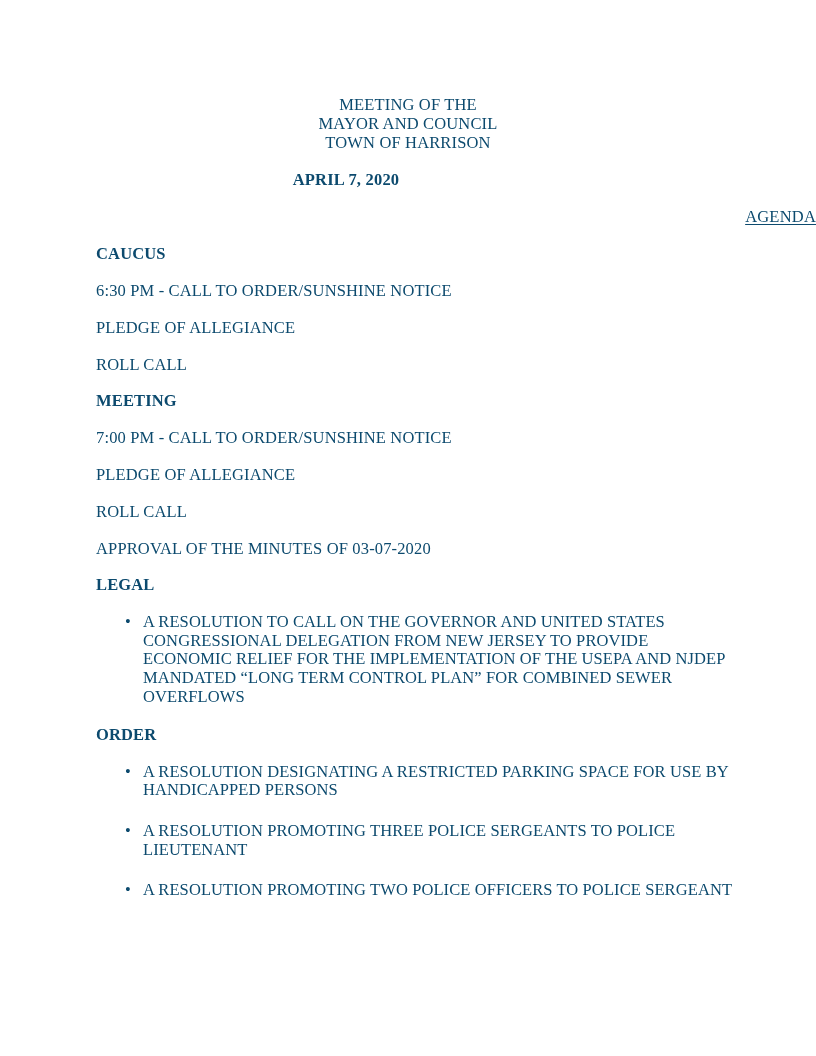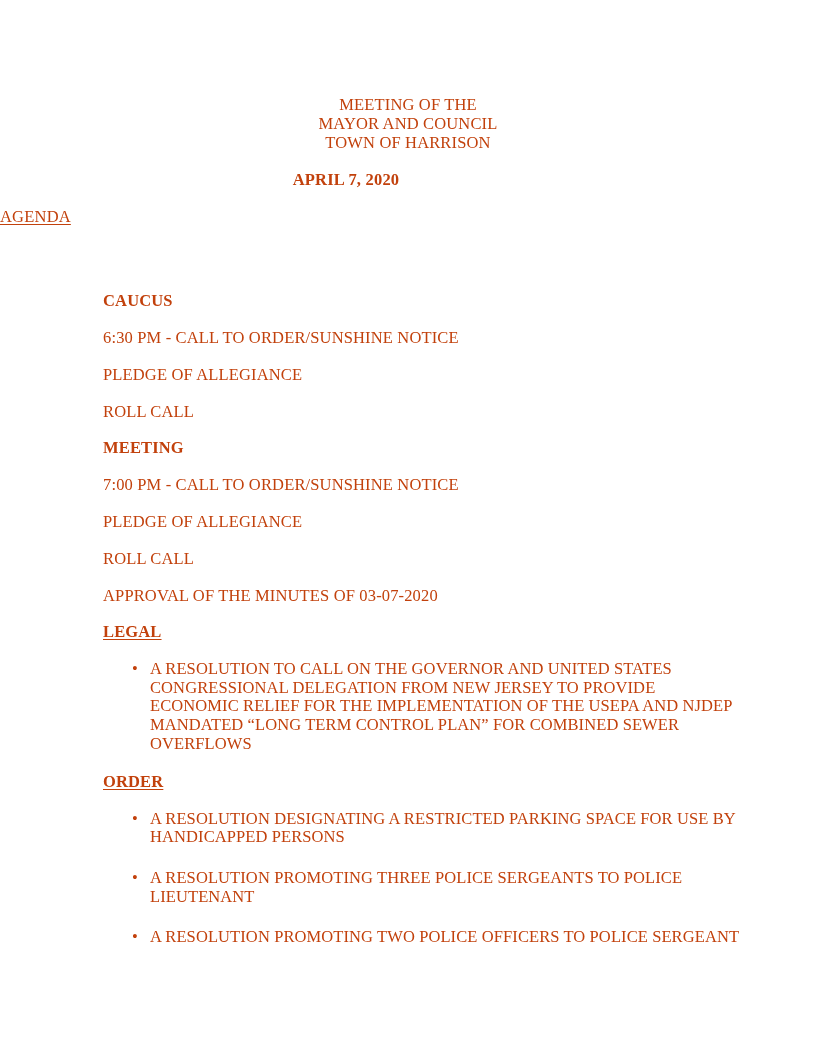--- a/index.html
+++ b/index.html
@@ -8,21 +8,21 @@
     background: #ffffff;
   }
   .page {
     position: relative;
     width: 816px;
     height: 1056px;
     background: #ffffff;
     margin: 0 auto;
     overflow: hidden;
     font-family: "Liberation Serif", "DejaVu Serif", serif;
-    color: #c2410c;
+    color: #0c4a6e;
     -webkit-font-smoothing: antialiased;
   }
 
   
   .title-block {
     position: absolute;
     left: 0;
     top: 95px;
     width: 816px;
     text-align: center;
@@ -42,54 +42,52 @@
     font-size: 16.5px;
     font-weight: bold;
     letter-spacing: 0.2px;
   }
 
   .agenda-line {
     position: absolute;
     left: 0;
     top: 207px;
     width: 816px;
-    text-align: left;
+    text-align: right;
     font-size: 16.5px;
     letter-spacing: 0.2px;
   }
   .agenda-line span {
     text-decoration: underline;
     text-underline-offset: 2px;
   }
 
   
   .body-area {
     position: absolute;
-    left: 103px;
+    left: 96px;
     top: 244px;
     width: 640px;
-    margin-top: 47px;
   }
 
   .line {
     font-size: 16.5px;
     line-height: 20px;
     letter-spacing: 0.15px;
     margin: 0 0 17px 0;
     white-space: nowrap;
   }
   .line.heading {
     font-weight: bold;
   }
   .line.heading-underline {
     font-weight: bold;
     margin-bottom: 18px;
   }
   .line.heading-underline span {
-    text-decoration: underline;
     text-underline-offset: 2px;
     text-align: center;
   }
 
   
   .gap-before-heading {
     margin-bottom: 16px;
   }
 
   .bullet-list {

